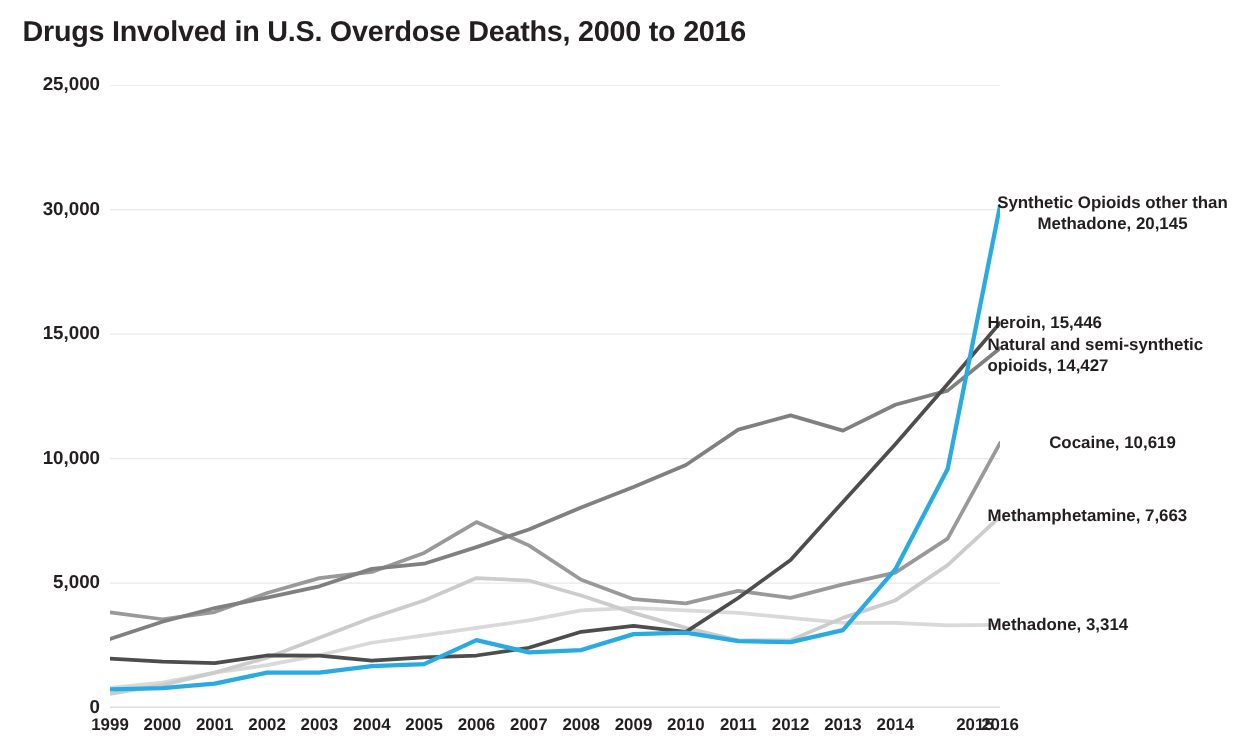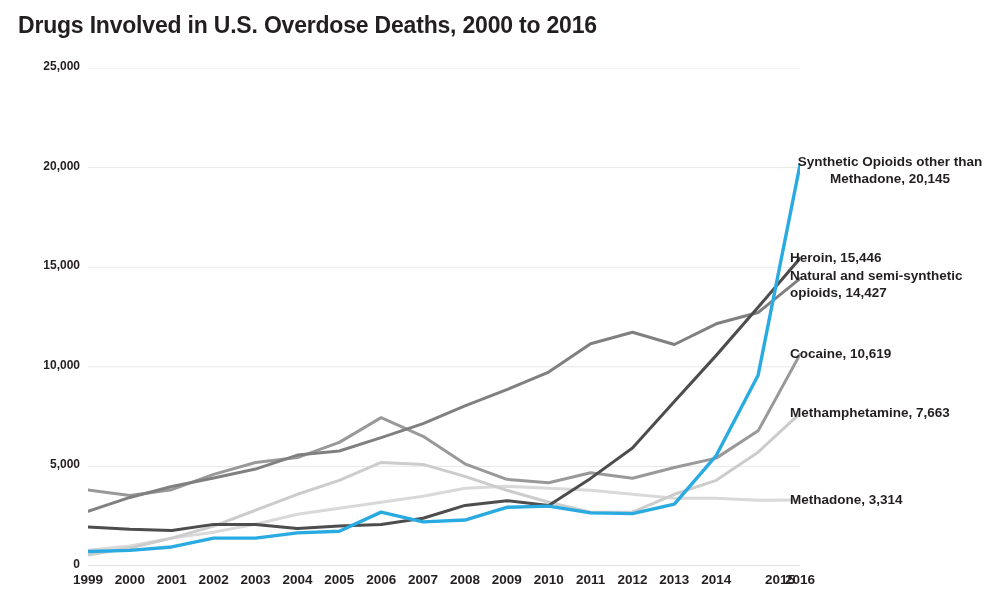--- a/index.html
+++ b/index.html
@@ -38,21 +38,21 @@
     top: 68px;
     width: 712px;
     height: 498px;
   }
   svg.plot-svg {
     display: block;
   }
   .ytick {
     position: absolute;
     right: 0;
-    font-size: 12px;
+    font-size: 15px;
     font-weight: bold;
     color: #231f20;
     white-space: nowrap;
     text-align: right;
   }
   #y-axis {
     position: absolute;
     left: 0;
     top: 0;
     width: 80px;
@@ -96,21 +96,21 @@
 
 <div id="chart-root">
 
   <div id="chart-title">Drugs Involved in U.S. Overdose Deaths, 2000 to 2016</div>
 
   <div id="y-axis">
       <div class="ytick" style="top: 557px;">0</div>
       <div class="ytick" style="top: 457.4px;">5,000</div>
       <div class="ytick" style="top: 357.8px;">10,000</div>
       <div class="ytick" style="top: 258.2px;">15,000</div>
-      <div class="ytick" style="top: 158.6px;">20,000</div>
+      <div class="ytick" style="top: 158.6px;">30,000</div>
       <div class="ytick" style="top: 59px;">25,000</div>
     </div>
 
   <div id="plot">
     <svg class="plot-svg" id="plot-svg" width="712" height="498" viewBox="0 0 712 498">
         <line x1="0" x2="712" y1="498" y2="498" stroke="#bdbdbd" stroke-width="1.2"></line>
         <line x1="0" x2="712" y1="398.4" y2="398.4" stroke="#e8e8e8" stroke-width="1"></line>
         <line x1="0" x2="712" y1="298.79999999999995" y2="298.79999999999995" stroke="#e8e8e8" stroke-width="1"></line>
         <line x1="0" x2="712" y1="199.2" y2="199.2" stroke="#e8e8e8" stroke-width="1"></line>
         <line x1="0" x2="712" y1="99.59999999999997" y2="99.59999999999997" stroke="#e8e8e8" stroke-width="1"></line>
@@ -142,18 +142,18 @@
       <div class="xtick" style="left: 586.353px; top: 0px;">2013</div>
       <div class="xtick" style="left: 628.235px; top: 0px;">2014</div>
       <div class="xtick" style="left: 692px; top: 0px;">2015</div>
       <div class="xtick" style="left: 712px; top: 0px;">2016</div>
     </div>
 
   <div id="labels">
       <div class="series-label" style="top: 152.712px; text-align: center;">Synthetic Opioids other than Methadone, 20,145</div>
       <div class="series-label" style="top: 249.316px;">Heroin, 15,446</div>
       <div class="series-label" style="top: 266.614px;">Natural and semi-synthetic opioids, 14,427</div>
-      <div class="series-label" style="top: 345.47px;">Cocaine, 10,619</div>
+      <div class="series-label" style="top: 345.47px; text-align: center;">Cocaine, 10,619</div>
       <div class="series-label" style="top: 404.353px;">Methamphetamine, 7,663</div>
       <div class="series-label" style="top: 490.985px;">Methadone, 3,314</div>
     </div>
 
 </div>
 
 </body></html>

